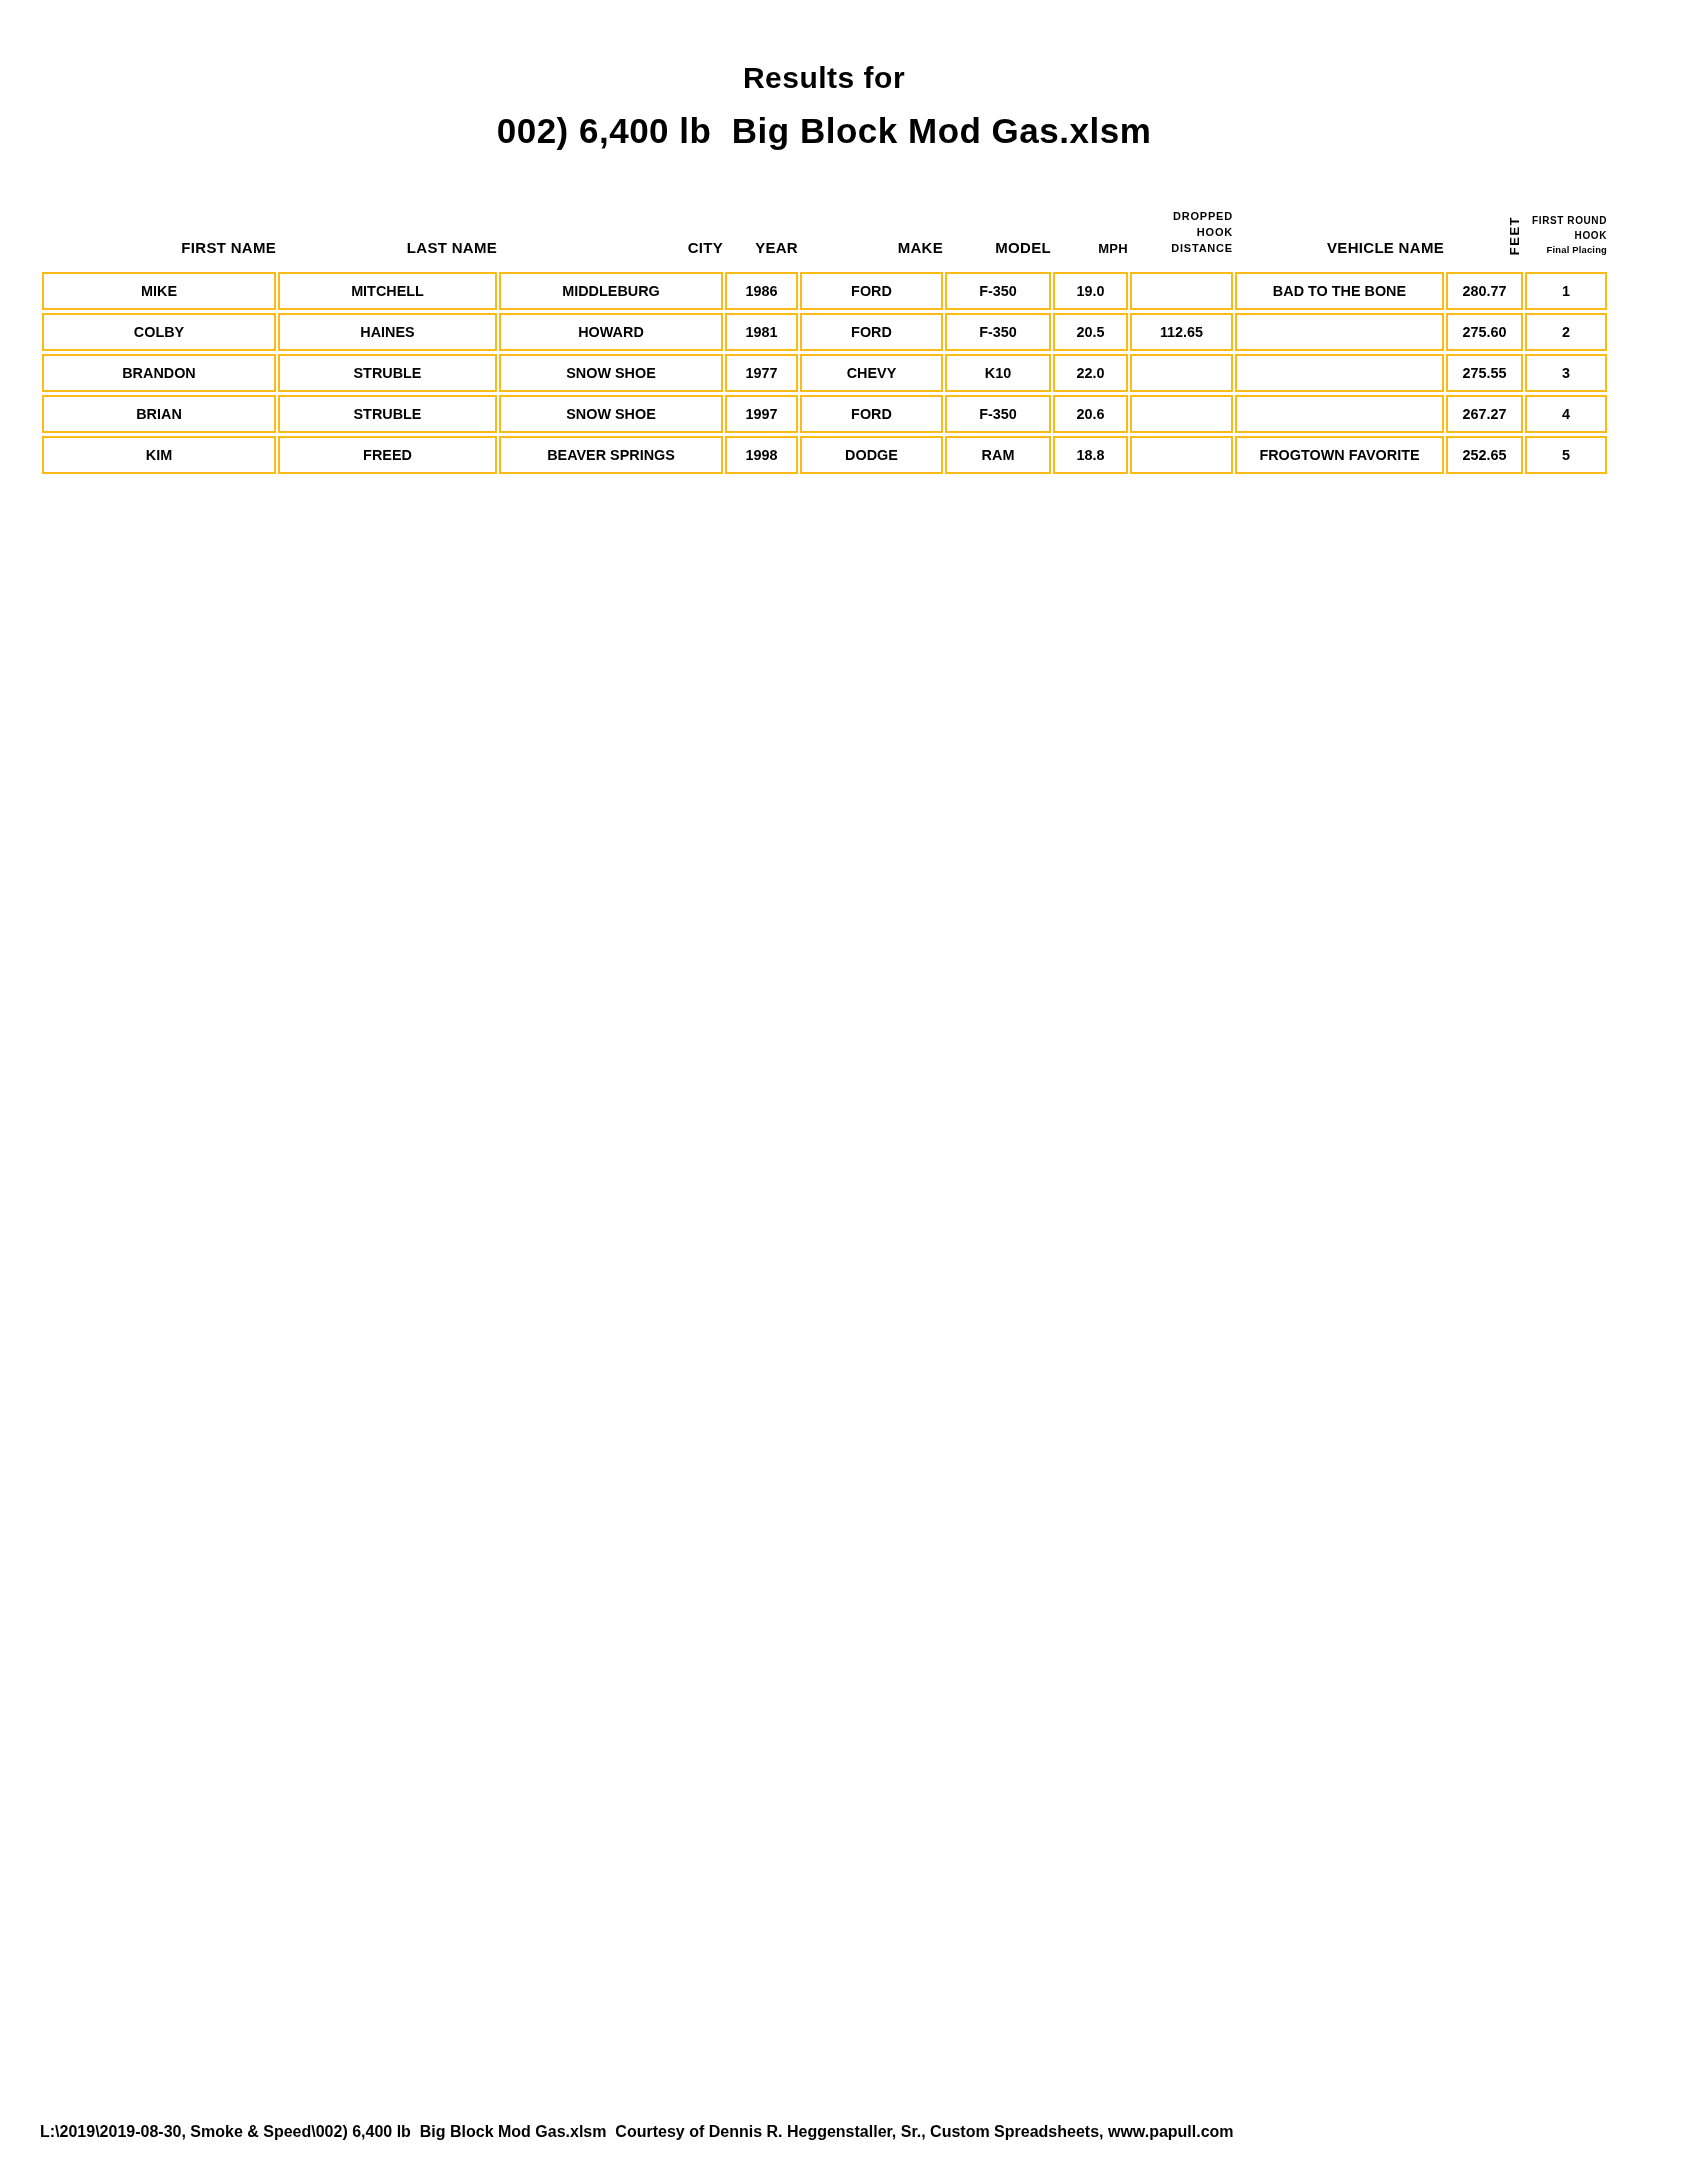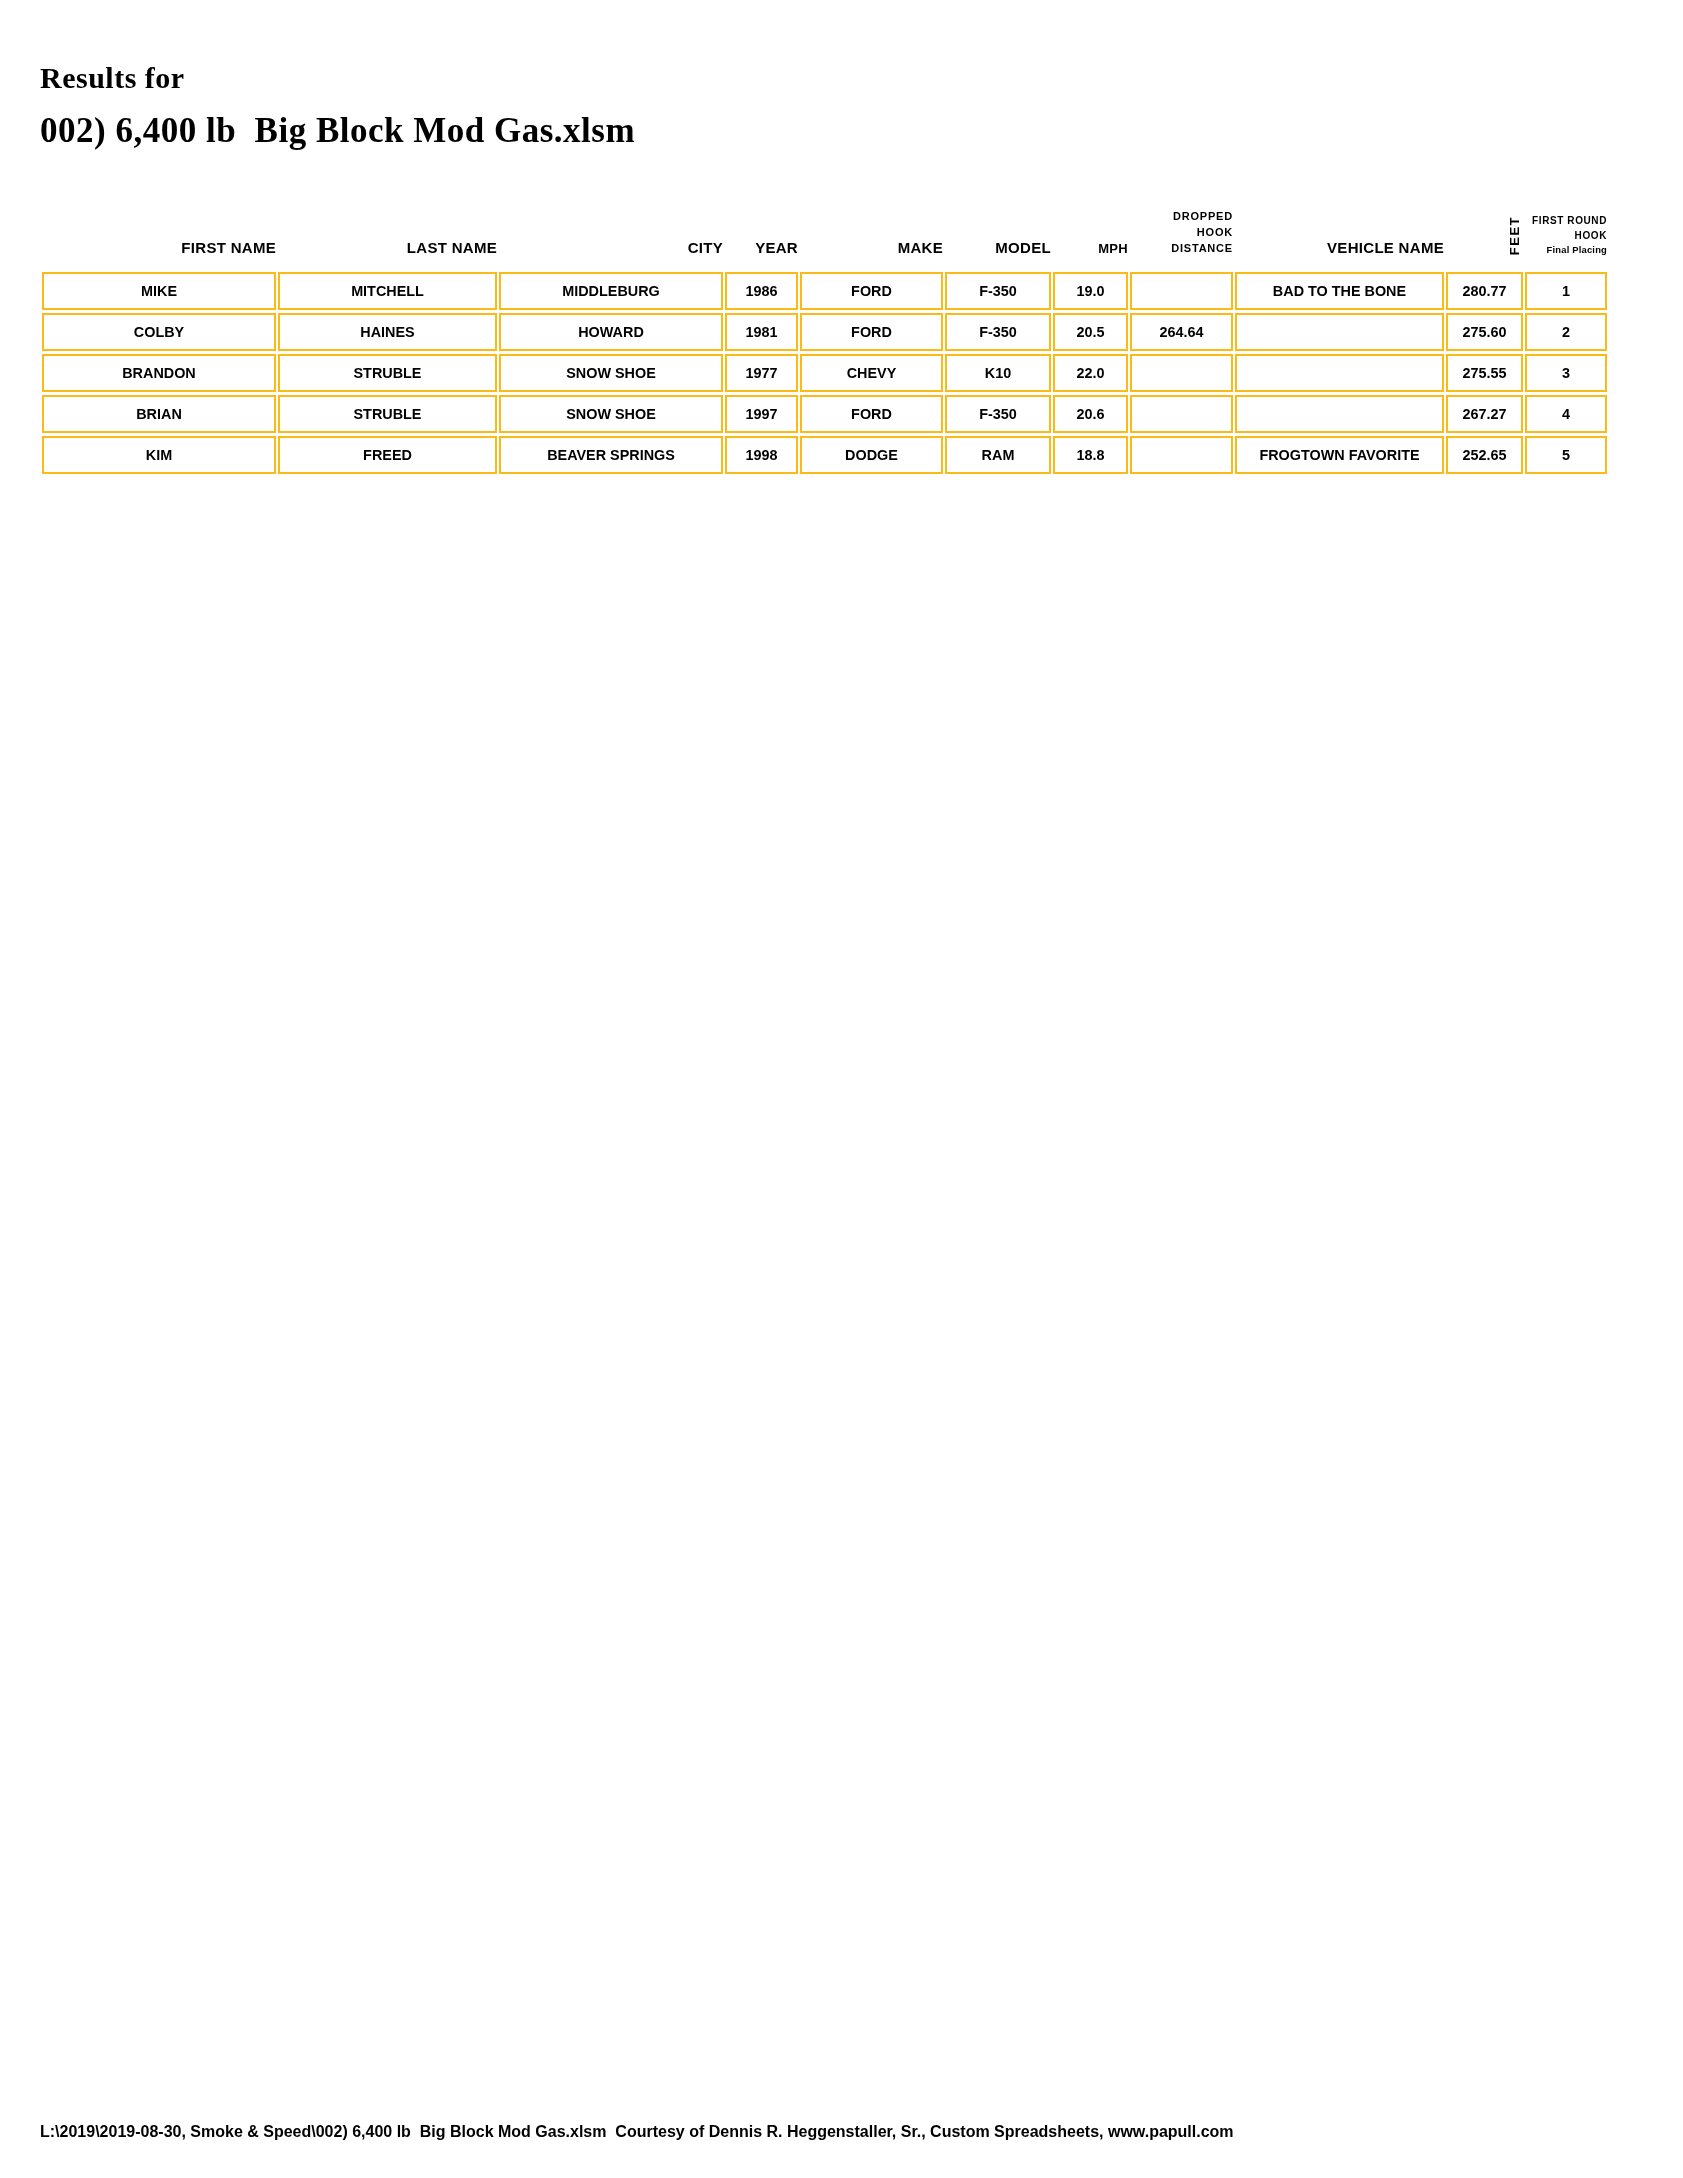--- a/index.html
+++ b/index.html
@@ -7,21 +7,21 @@
     --ink:#000000;
   }
   *{box-sizing:border-box;margin:0;padding:0;}
   html,body{background:#ffffff;}
   body{
     width:1683px;height:2178px;position:relative;
     font-family:"Liberation Sans","DejaVu Sans",sans-serif;
     color:var(--ink);
   }
   .sheet{position:absolute;left:40px;top:61px;width:1568px;}
-  .title-block{text-align:left;font-family:Liberation Serif, serif;}
+  .title-block{text-align:center;}
   .title-line1{font-size:30px;font-weight:bold;letter-spacing:0.5px;}
   .title-line2{font-size:35px;font-weight:bold;margin-top:16px;white-space:pre;letter-spacing:0.5px;}
 
   table.results{
     margin-top:34px;width:1568px;table-layout:fixed;
     border-collapse:separate;border-spacing:2px 3px;
   }
   col.c0{width:234px}col.c1{width:219px}col.c2{width:224px}
   col.c3{width:73px}col.c4{width:143px}col.c5{width:106px}
   col.c6{width:75px}col.c7{width:103px}col.c8{width:209px}
@@ -123,21 +123,21 @@
           <td class="align-center">1</td>
         </tr>
         <tr>
           <td class="align-left">COLBY</td>
           <td class="align-left">HAINES</td>
           <td class="align-left">HOWARD</td>
           <td class="align-left">1981</td>
           <td class="align-left">FORD</td>
           <td class="align-left">F-350</td>
           <td class="align-center">20.5</td>
-          <td class="align-center">264.64</td>
+          <td class="align-center">112.65</td>
           <td class="align-left"></td>
           <td class="align-center">275.60</td>
           <td class="align-center">2</td>
         </tr>
         <tr>
           <td class="align-left">BRANDON</td>
           <td class="align-left">STRUBLE</td>
           <td class="align-left">SNOW SHOE</td>
           <td class="align-left">1977</td>
           <td class="align-left">CHEVY</td>

